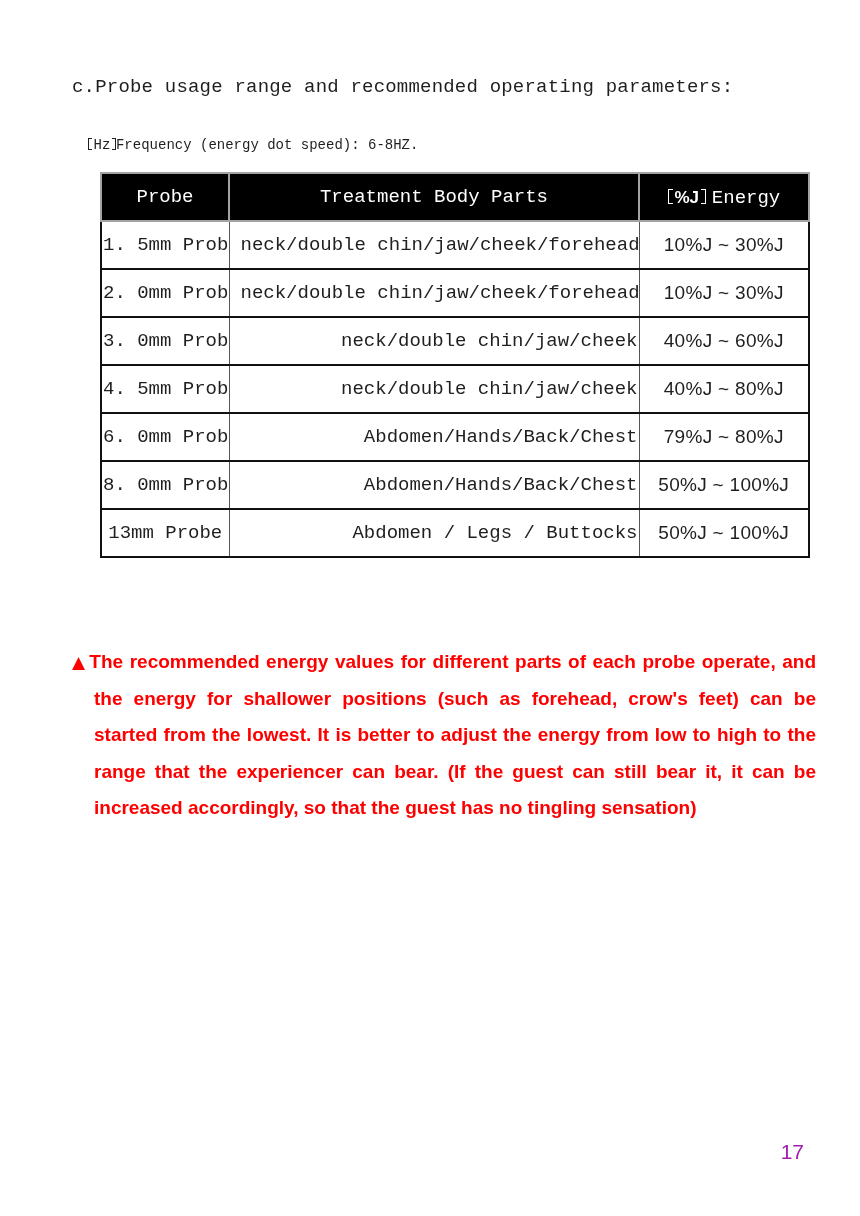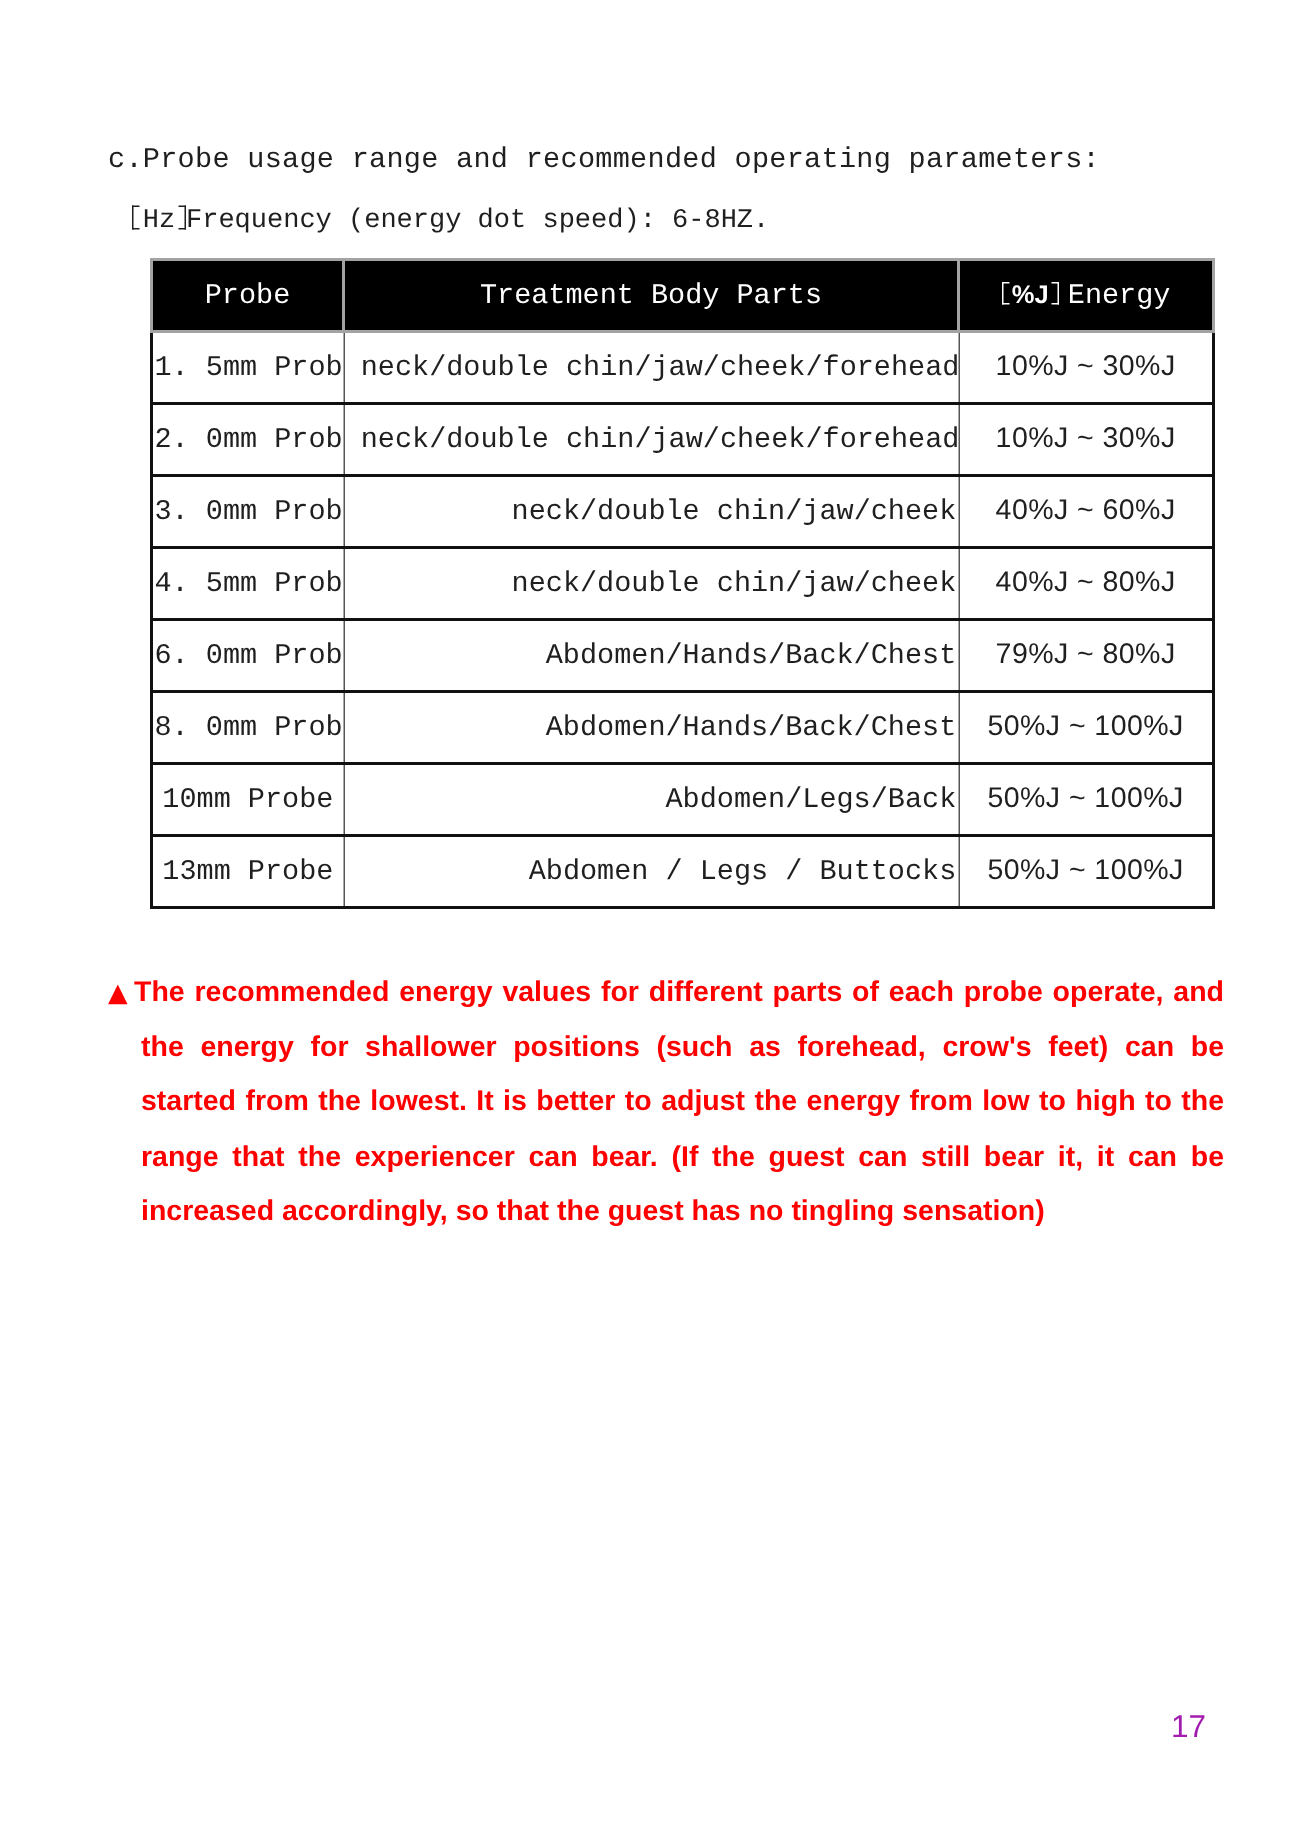--- a/index.html
+++ b/index.html
@@ -17,31 +17,31 @@
     color: #1a1a1a;
   }
 
   
   .mono {
     font-family: "Liberation Mono", "DejaVu Sans Mono", monospace;
   }
   .section-heading {
     position: absolute;
     left: 72px;
-    top: 95px;
+    top: 76px;
     font-size: 19px;
     letter-spacing: 0.2px;
     color: #1f1f1f;
     white-space: nowrap;
   }
   .frequency-note {
     position: absolute;
     left: 88px;
     top: 137px;
-    font-size: 18px;
+    font-size: 14px;
     color: #1f1f1f;
     white-space: nowrap;
   }
 
   
   .lbracket, .rbracket {
     display: inline-block;
     width: 0.30em;
     height: 0.88em;
     border: 0.10em solid currentColor;
@@ -177,25 +177,20 @@
         <td class="mono">6. 0mm Probe</td>
         <td class="mono">Abdomen/Hands/Back/Chest</td>
         <td class="energy-cell">79%J ~ 80%J</td>
       </tr>
       <tr>
         <td class="mono">8. 0mm Probe</td>
         <td class="mono">Abdomen/Hands/Back/Chest</td>
         <td class="energy-cell">50%J ~ 100%J</td>
       </tr>
       <tr>
-        <td class="mono">10mm Probe</td>
-        <td class="mono">Abdomen/Legs/Back</td>
-        <td class="energy-cell">50%J ~ 100%J</td>
-      </tr>
-      <tr>
         <td class="mono">13mm Probe</td>
         <td class="mono">Abdomen / Legs / Buttocks</td>
         <td class="energy-cell">50%J ~ 100%J</td>
       </tr>
     </tbody>
   </table>
 
   <div class="warning">
     <span class="warning-triangle">▲</span><span>The recommended energy values for different parts of each probe operate, and the energy for shallower positions (such as forehead, crow's feet) can be started from the lowest. It is better to adjust the energy from low to high to the range that the experiencer can bear. (If the guest can still bear it, it can be increased accordingly, so that the guest has no tingling sensation)</span>
   </div>

